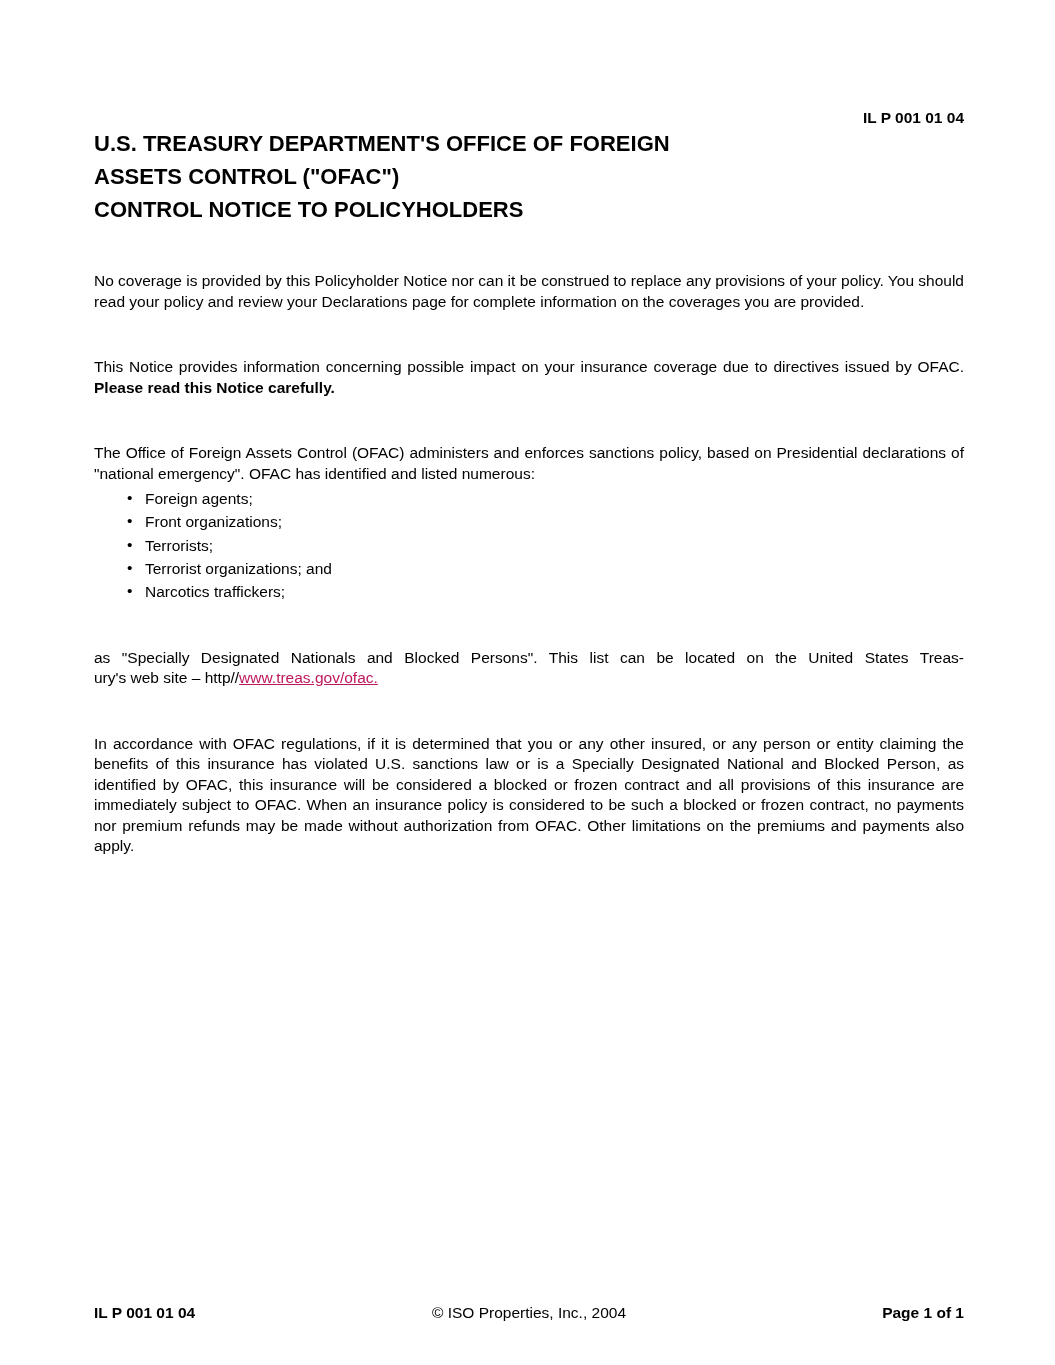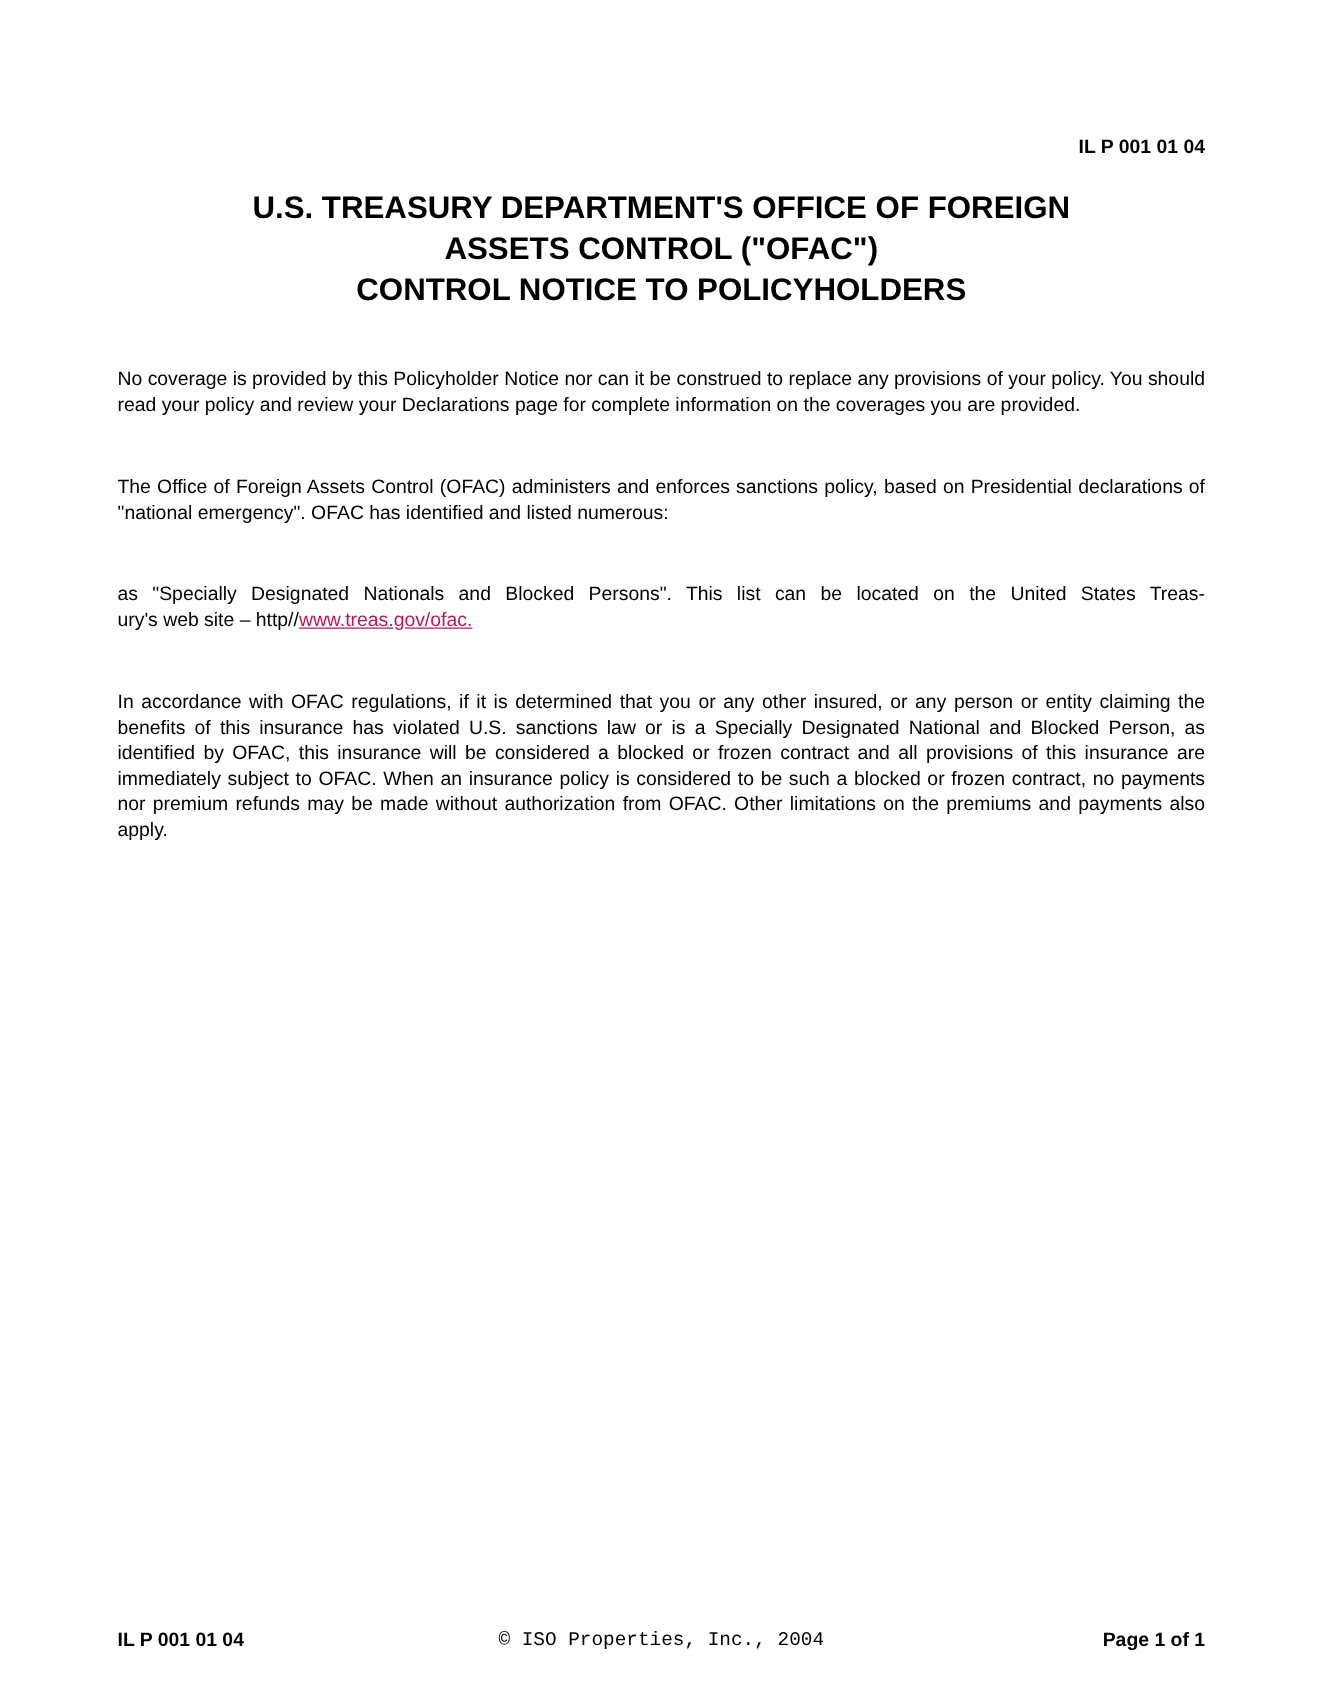--- a/index.html
+++ b/index.html
@@ -22,26 +22,24 @@
     width: 870px;
   }
   .form-code {
     margin-top: 108px;
     font-size: 15.5px;
     line-height: 19px;
     font-weight: bold;
     text-align: right;
   }
   .title {
-    margin-top: 23px;
     margin-bottom: 22px;
-    font-size: 25px;
+    font-size: 22px;
     line-height: 33px;
     font-weight: bold;
-    text-align: center;
   }
   .title span { display: block; }
   p.body-par {
     font-size: 15.5px;
     line-height: 20.5px;
     text-align: justify;
     margin-bottom: 5px;
     margin-top: 45px;
   }
   .bold { font-weight: bold; }
@@ -77,42 +75,50 @@
     position: absolute;
     left: 94px;
     top: 1303px;
     width: 870px;
     display: grid;
     grid-template-columns: 1fr 1.2fr 1fr;
     font-size: 15.5px;
     line-height: 19px;
   }
   .footer .left  { text-align: left;  font-weight: bold; }
-  .footer .mid   { text-align: center; font-family: Liberation Mono, monospace; }
+  .footer .mid   { text-align: center; }
   .footer .right { text-align: right; font-weight: bold; }
 </style>
 </head>
 <body>
 
 <div class="page">
   <div class="content">
 
     <div class="form-code">IL P 001 01 04</div>
 
     <h1 class="title">
       <span>U.S. TREASURY DEPARTMENT'S OFFICE OF FOREIGN</span>
       <span>ASSETS CONTROL ("OFAC")</span>
       <span>CONTROL NOTICE TO POLICYHOLDERS</span>
     </h1>
 
     <p class="body-par">No coverage is provided by this Policyholder Notice nor can it be construed to replace any provisions of your policy. You should read your policy and review your Declarations page for complete information on the coverages you are provided.</p>
 
+    <p class="body-par"><span>This Notice provides information concerning possible impact on your insurance coverage due to directives issued by OFAC. </span><span class="bold">Please read this Notice carefully.</span></p>
 
     <p class="body-par">The Office of Foreign Assets Control (OFAC) administers and enforces sanctions policy, based on Presidential declarations of "national emergency". OFAC has identified and listed numerous:</p>
 
+    <ul class="bullet-list">
+      <li>Foreign agents;</li>
+      <li>Front organizations;</li>
+      <li>Terrorists;</li>
+      <li>Terrorist organizations; and</li>
+      <li>Narcotics traffickers;</li>
+    </ul>
 
     <p class="body-par"><span class="force-justify">as "Specially Designated Nationals and Blocked Persons". This list can be located on the United States Treas-</span><span>ury's web site – http//</span><a class="doc-link">www.treas.gov/ofac.</a></p>
 
     <p class="body-par">In accordance with OFAC regulations, if it is determined that you or any other insured, or any person or entity claiming the benefits of this insurance has violated U.S. sanctions law or is a Specially Designated National and Blocked Person, as identified by OFAC, this insurance will be considered a blocked or frozen contract and all provisions of this insurance are immediately subject to OFAC. When an insurance policy is considered to be such a blocked or frozen contract, no payments nor premium refunds may be made without authorization from OFAC. Other limitations on the premiums and payments also apply.</p>
 
   </div>
 
   <div class="footer">
     <div class="left">IL P 001 01 04</div>
     <div class="mid">© ISO Properties, Inc., 2004</div>

